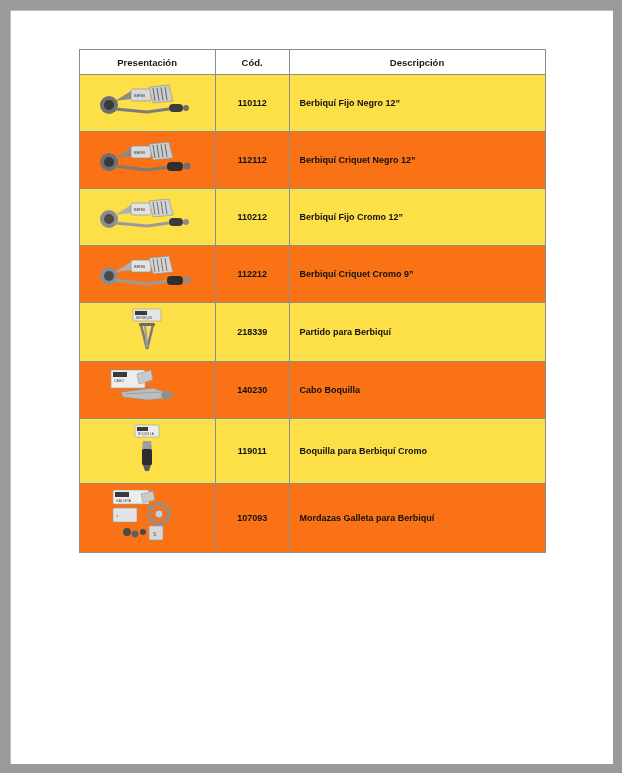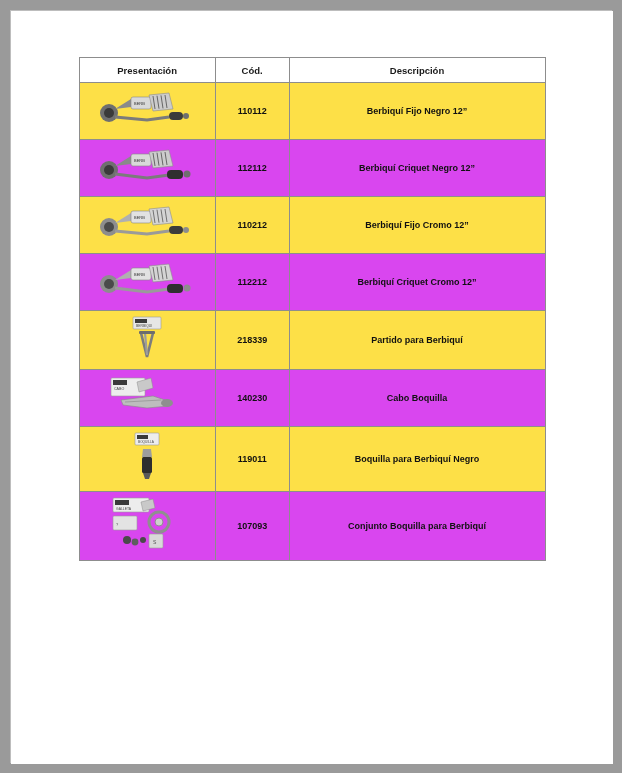--- a/index.html
+++ b/index.html
@@ -28,21 +28,21 @@
     left: 0;
     top: 0;
     width: 602px;
     height: 753px;
     background: #ffffff;
     box-sizing: border-box;
     padding: 38px 0 0 0;
   }
   table.catalog {
     border-collapse: collapse;
-    margin: 8px auto;
+    margin: 0 auto;
     width: 467px;
     table-layout: fixed;
   }
   table.catalog th,
   table.catalog td {
     border: 1px solid #8d8d8d;
     box-sizing: border-box;
   }
   thead th {
     background: #ffffff;
@@ -51,36 +51,35 @@
     color: #1a1a1a;
     padding: 6px 2px;
     text-align: center;
     height: 25px;
   }
   .col-img { width: 131px; }
   .col-code { width: 71px; }
   .col-desc { width: 246px; }
 
   tbody tr.odd td { background: #fde047; }
-  tbody tr.even td { background: #d946ef; }
+  tbody tr.even td { background: #f97316; }
 
   td.cell-img {
     text-align: center;
     vertical-align: middle;
     padding: 4px 2px;
   }
   td.cell-code {
     text-align: center;
     vertical-align: middle;
     font-size: 9px;
     font-weight: bold;
     color: #111;
   }
   td.cell-desc {
-    text-align: center;
     vertical-align: middle;
     font-size: 9px;
     font-weight: bold;
     color: #111;
     padding: 4px 10px;
   }
 
   
   .art {
     display: inline-block;
@@ -185,21 +184,21 @@
                 <text x="43" y="18" font-family="Liberation Sans, sans-serif" font-size="4" fill="#333">BERB</text>
                 <path d="M58 8 L78 6 L82 22 L62 24 Z" fill="#d4d4d4" stroke="#8c8c8c" stroke-width="0.6"></path>
                 <path d="M62 9 L64 22 M66 8.7 L68 21.7 M70 8.4 L72 21.4 M74 8 L76 21" stroke="#666" stroke-width="0.9"></path>
                 <path d="M24 30 L56 34 L78 31" stroke="#9a9a9a" stroke-width="3" fill="none"></path>
                 <rect x="76" y="26" width="16" height="9" rx="4" fill="#2f2f2f"></rect>
                 <circle cx="96" cy="30" r="3.5" fill="#8d8d8d"></circle>
               </svg>
             </span>
           </td>
           <td class="cell-code">112212</td>
-          <td class="cell-desc">Berbiquí Criquet Cromo 12”</td>
+          <td class="cell-desc">Berbiquí Criquet Cromo 9”</td>
         </tr>
 
         <tr class="odd" style="height:51px;">
           <td class="cell-img">
             <span class="art">
               <svg width="52" height="46" viewBox="0 0 52 46">
                 <rect x="12" y="2" width="28" height="12" rx="1" fill="#e6e6e6" stroke="#9a9a9a" stroke-width="0.6"></rect>
                 <rect x="14" y="4" width="12" height="4" fill="#3a3a3a"></rect>
                 <text x="15" y="12" font-family="Liberation Sans, sans-serif" font-size="3.4" fill="#444">BERBIQUI</text>
                 <path d="M20 18 L26 42 L32 18" stroke="#7d7d7d" stroke-width="2.6" fill="none"></path>
@@ -237,21 +236,21 @@
                 <rect x="10" y="2" width="24" height="12" rx="1" fill="#ededed" stroke="#9a9a9a" stroke-width="0.6"></rect>
                 <rect x="12" y="4" width="11" height="4" fill="#3a3a3a"></rect>
                 <text x="13" y="12" font-family="Liberation Sans, sans-serif" font-size="3.2" fill="#444">BOQUILLA</text>
                 <path d="M18 18 L26 18 L27 26 L17 26 Z" fill="#9d9d9d"></path>
                 <rect x="17" y="26" width="10" height="16" rx="1.5" fill="#2e2e2e"></rect>
                 <path d="M18 42 L26 42 L24 48 L20 48 Z" fill="#5a5a5a"></path>
               </svg>
             </span>
           </td>
           <td class="cell-code">119011</td>
-          <td class="cell-desc">Boquilla para Berbiquí Negro</td>
+          <td class="cell-desc">Boquilla para Berbiquí Cromo</td>
         </tr>
 
         <tr class="even" style="height:62px;">
           <td class="cell-img">
             <span class="art">
               <svg width="80" height="56" viewBox="0 0 80 56">
                 <rect x="6" y="2" width="36" height="14" rx="1" fill="#ededed" stroke="#9a9a9a" stroke-width="0.6"></rect>
                 <rect x="8" y="4" width="14" height="5" fill="#3a3a3a"></rect>
                 <text x="9" y="14" font-family="Liberation Sans, sans-serif" font-size="3.4" fill="#444">GALLETA</text>
                 <path d="M34 6 L46 3 L48 12 L36 15 Z" fill="#c9c9c9" stroke="#8c8c8c" stroke-width="0.5"></path>
@@ -261,20 +260,20 @@
                 <circle cx="52" cy="26" r="4" fill="#cfcfcf" stroke="#8f8f8f" stroke-width="1"></circle>
                 <circle cx="20" cy="44" r="4" fill="#4a4a4a"></circle>
                 <circle cx="28" cy="46" r="3.4" fill="#5e5e5e"></circle>
                 <circle cx="36" cy="44" r="3" fill="#4a4a4a"></circle>
                 <rect x="42" y="38" width="14" height="14" rx="1" fill="#d9d9d9" stroke="#9a9a9a" stroke-width="0.6"></rect>
                 <text x="46" y="48" font-family="Liberation Sans, sans-serif" font-size="5" fill="#555">S</text>
               </svg>
             </span>
           </td>
           <td class="cell-code">107093</td>
-          <td class="cell-desc">Conjunto Boquilla para Berbiquí</td>
+          <td class="cell-desc">Mordazas Galleta para Berbiquí</td>
         </tr>
 
       </tbody>
     </table>
 
   </div>
 </div>
 
 </body></html>

